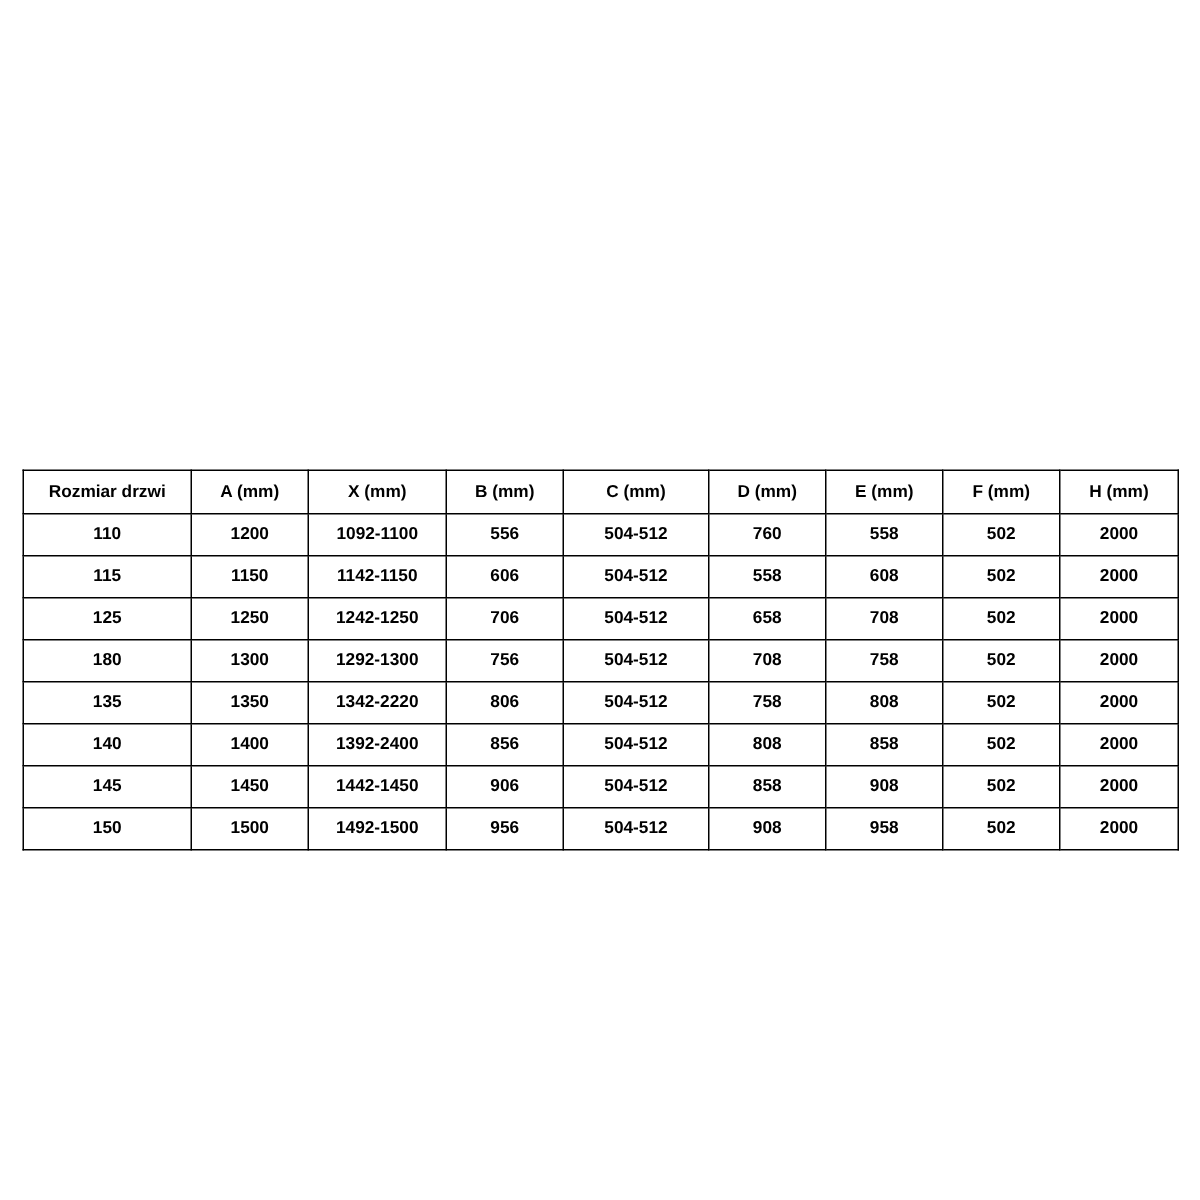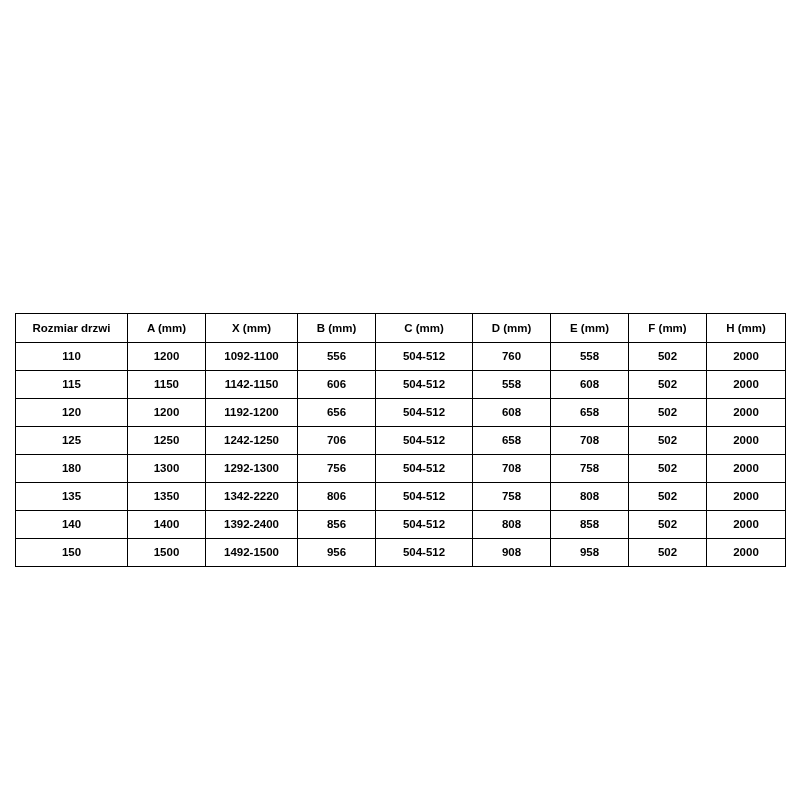--- a/index.html
+++ b/index.html
@@ -98,31 +98,20 @@
         <td>1150</td>
         <td>1142-1150</td>
         <td>606</td>
         <td>504-512</td>
         <td>558</td>
         <td>608</td>
         <td>502</td>
         <td>2000</td>
       </tr>
       <tr>
-        <td>120</td>
-        <td>1200</td>
-        <td>1192-1200</td>
-        <td>656</td>
-        <td>504-512</td>
-        <td>608</td>
-        <td>658</td>
-        <td>502</td>
-        <td>2000</td>
-      </tr>
-      <tr>
         <td>125</td>
         <td>1250</td>
         <td>1242-1250</td>
         <td>706</td>
         <td>504-512</td>
         <td>658</td>
         <td>708</td>
         <td>502</td>
         <td>2000</td>
       </tr>
@@ -153,20 +142,31 @@
         <td>1400</td>
         <td>1392-2400</td>
         <td>856</td>
         <td>504-512</td>
         <td>808</td>
         <td>858</td>
         <td>502</td>
         <td>2000</td>
       </tr>
       <tr>
+        <td>145</td>
+        <td>1450</td>
+        <td>1442-1450</td>
+        <td>906</td>
+        <td>504-512</td>
+        <td>858</td>
+        <td>908</td>
+        <td>502</td>
+        <td>2000</td>
+      </tr>
+      <tr>
         <td>150</td>
         <td>1500</td>
         <td>1492-1500</td>
         <td>956</td>
         <td>504-512</td>
         <td>908</td>
         <td>958</td>
         <td>502</td>
         <td>2000</td>
       </tr>

